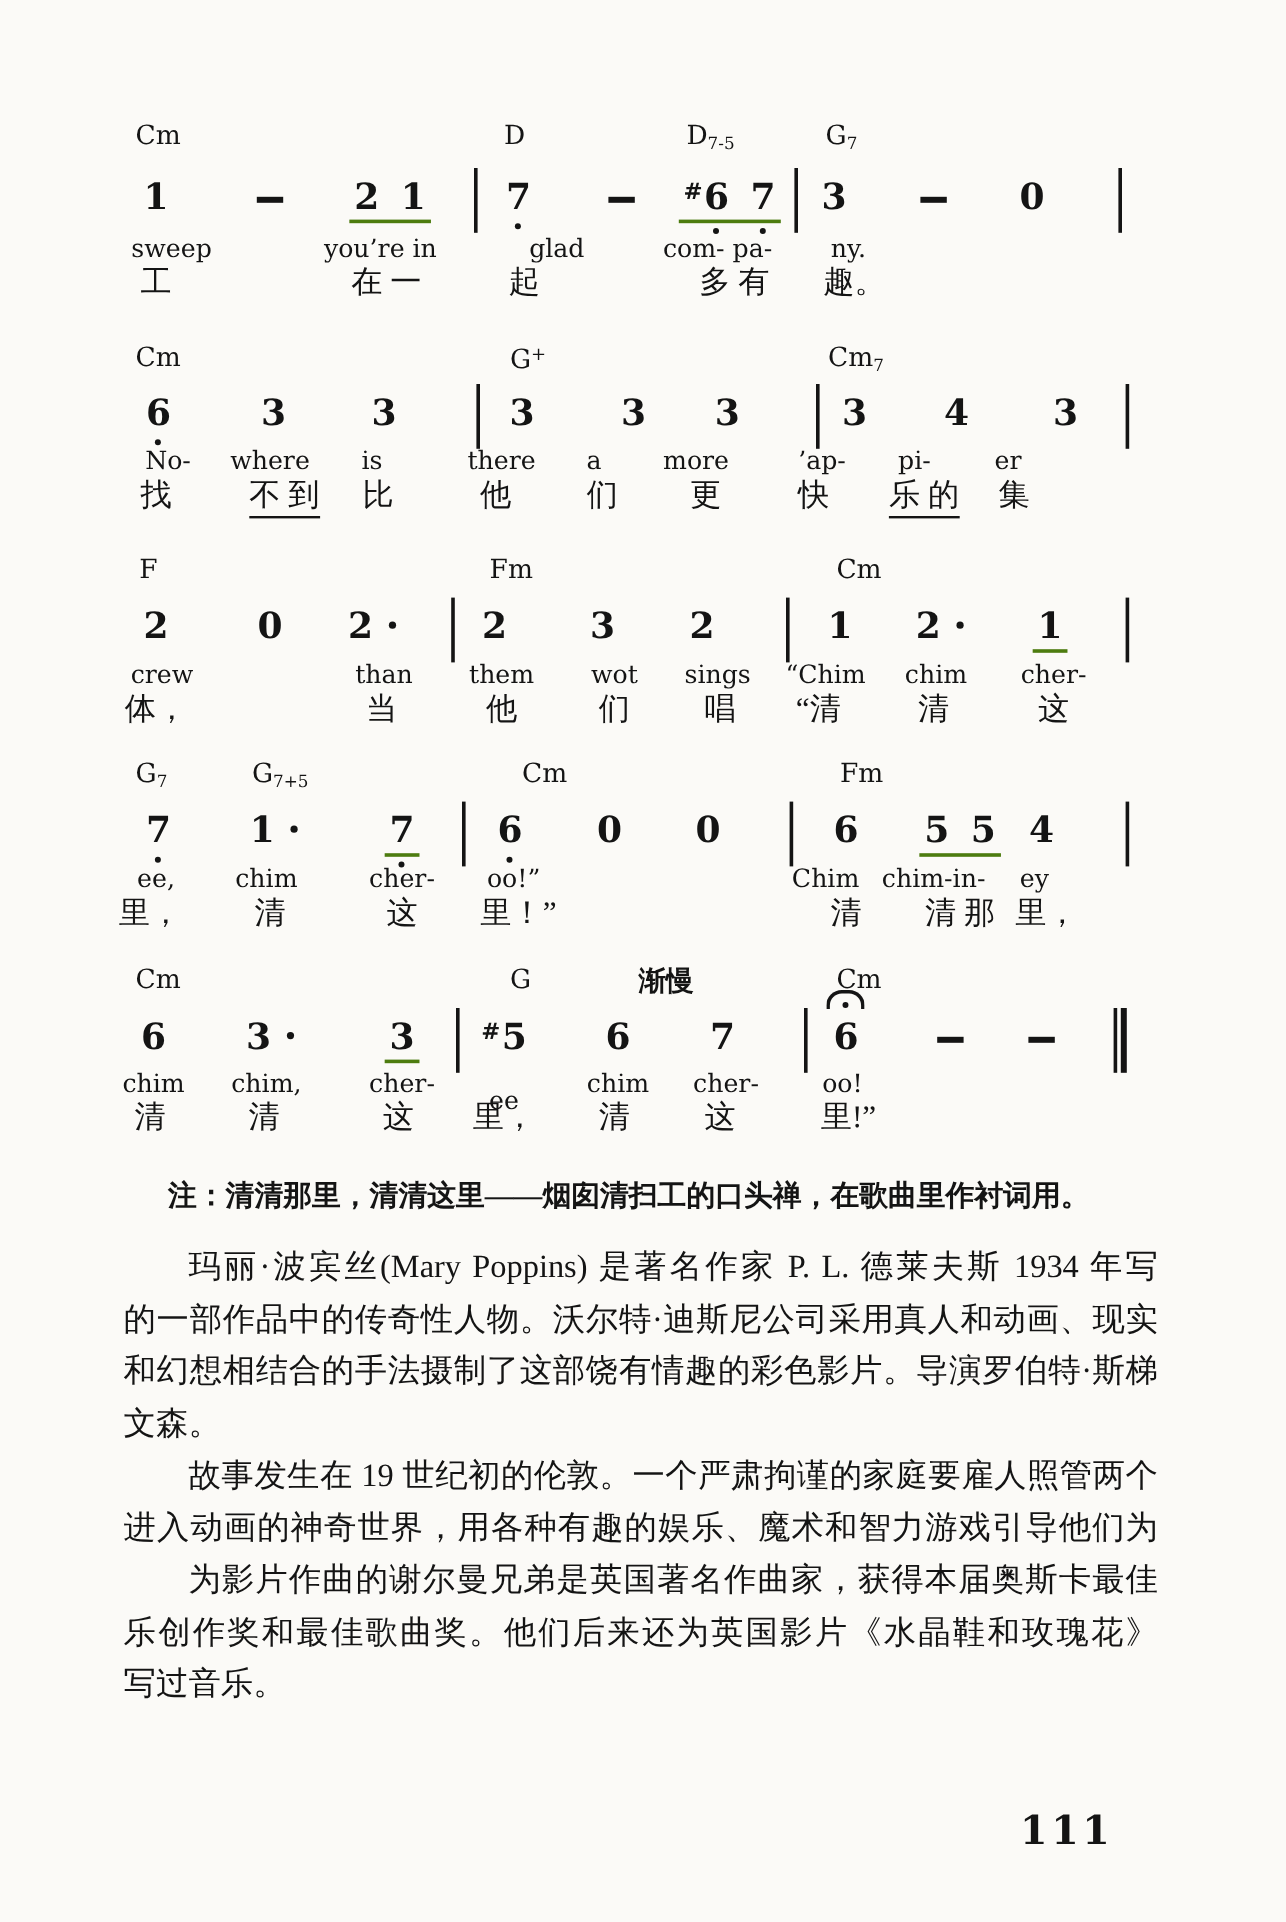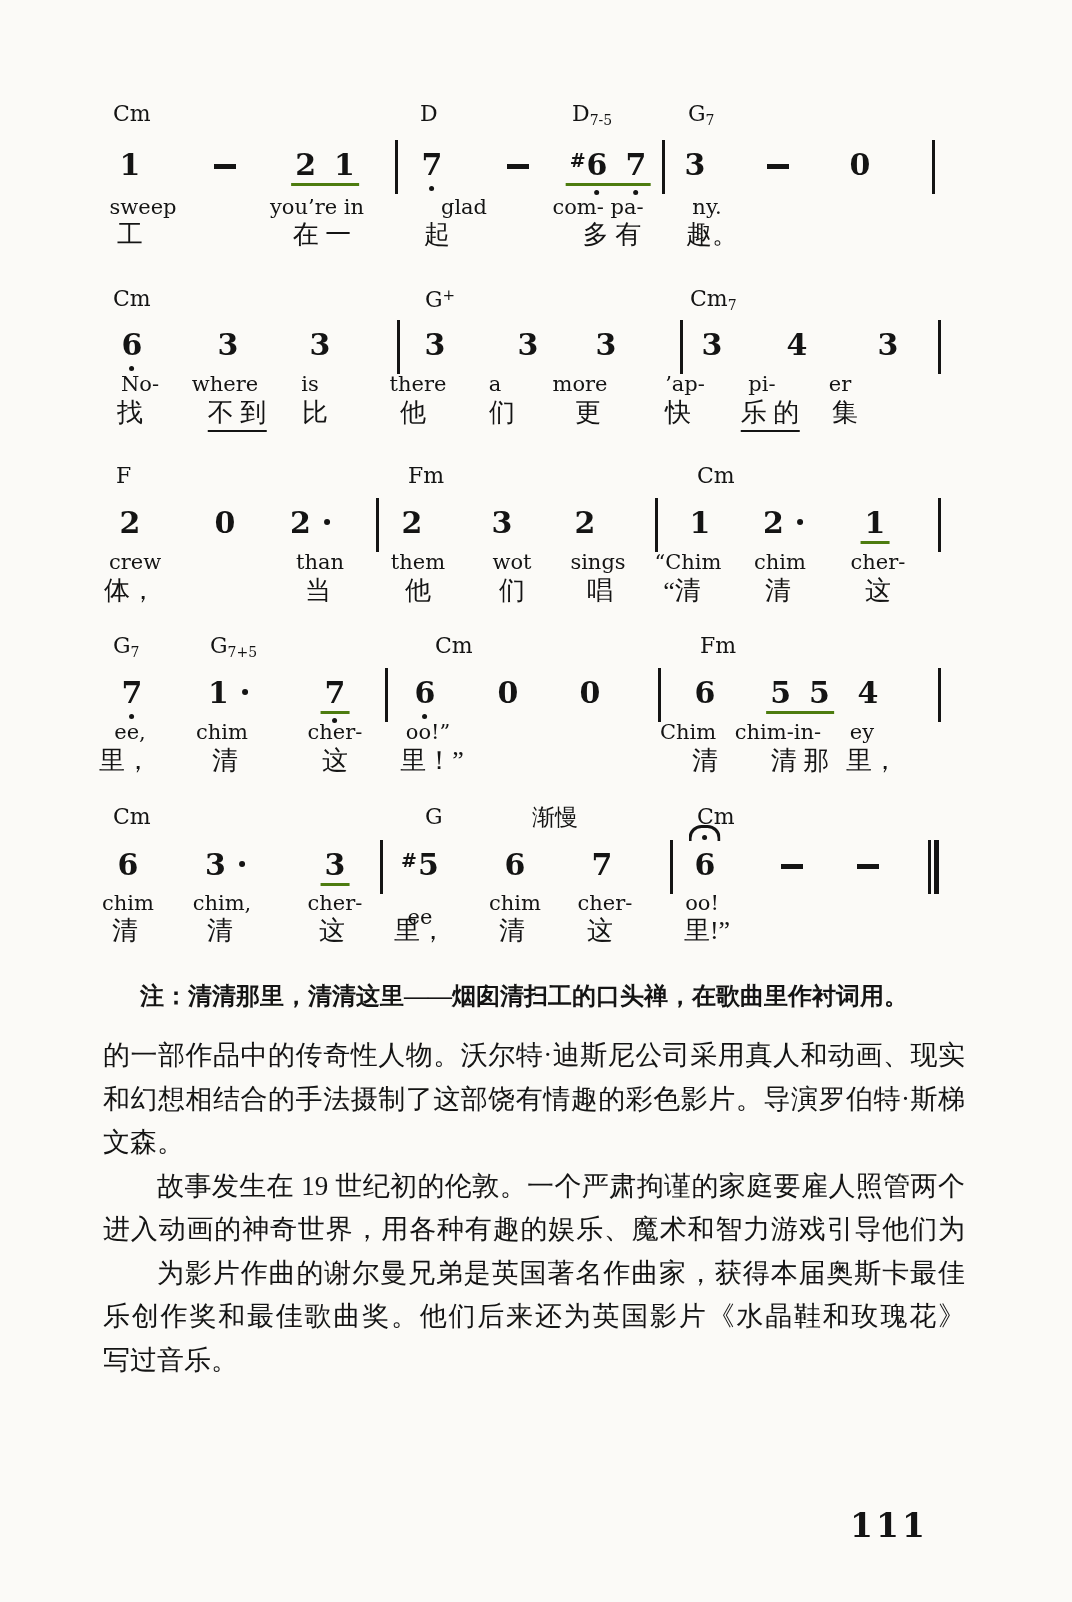--- a/index.html
+++ b/index.html
@@ -2,21 +2,21 @@
 <html><head>
 <meta charset="utf-8">
 <style>
   html,body{margin:0;padding:0;background:#e8e6e0;}
   .page{position:relative;width:1072px;height:1602px;background:#fbfaf7;margin:0 auto;
         font-family:"DejaVu Serif",serif;color:#141414;overflow:hidden;}
   
   .chord{position:absolute;font:400 22px "DejaVu Serif",serif;white-space:nowrap;line-height:1;}
   .csup{font-size:15px;vertical-align:7px;}
   .csub{font-size:14px;vertical-align:-4px;letter-spacing:0;}
-  .chord.tempo{font-weight:normal;font-size:23px;font-family:"Liberation Serif",serif;}
+  .chord.tempo{font-weight:bold;font-size:23px;font-family:"Liberation Serif",serif;}
   .note{position:absolute;transform:translateX(-50%);font:bold 30px "DejaVu Serif",serif;
         white-space:nowrap;line-height:1;}
   .note.u{border-bottom:3px solid #4d7c0f;padding:0 4px 3px;}
   .np{display:inline-block;position:relative;}
   .np.gap{margin-left:18px;}
   .nd{position:relative;display:inline-block;}
   .lowdot{position:absolute;left:50%;bottom:-11px;transform:translateX(-50%);
           width:5px;height:5px;background:#141414;border-radius:50%;}
   .note.u .lowdot{bottom:-15px;}
   .sharp{font-size:19px;position:relative;top:-8px;margin-right:1px;font-weight:bold;}
@@ -200,20 +200,21 @@
       <div class="zlyr" style="left: 125px; top: 917px;">清</div>
       <div class="zlyr" style="left: 220px; top: 917px;">清</div>
       <div class="zlyr" style="left: 332px; top: 917px;">这</div>
       <div class="zlyr" style="left: 420px; top: 917px;">里，</div>
       <div class="zlyr" style="left: 512px; top: 917px;">清</div>
       <div class="zlyr" style="left: 600px; top: 917px;">这</div>
       <div class="zlyr" style="left: 707px; top: 917px;">里!”</div>
     </div>
   <div id="noteLine"><span>注：</span><span>清清那里，清清这里——烟囱清扫工的口头禅，在歌曲里作衬词用。</span></div>
   <div id="paras">
+      <div class="pline fill indent">玛丽·波宾丝(Mary Poppins) 是著名作家 P. L. 德莱夫斯 1934 年写</div>
       <div class="pline fill">的一部作品中的传奇性人物。沃尔特·迪斯尼公司采用真人和动画、现实</div>
       <div class="pline fill">和幻想相结合的手法摄制了这部饶有情趣的彩色影片。导演罗伯特·斯梯</div>
       <div class="pline">文森。</div>
       <div class="pline fill indent">故事发生在 19 世纪初的伦敦。一个严肃拘谨的家庭要雇人照管两个</div>
       <div class="pline fill">进入动画的神奇世界，用各种有趣的娱乐、魔术和智力游戏引导他们为自</div>
       <div class="pline fill indent">为影片作曲的谢尔曼兄弟是英国著名作曲家，获得本届奥斯卡最佳音</div>
       <div class="pline fill">乐创作奖和最佳歌曲奖。他们后来还为英国影片《水晶鞋和玫瑰花》(1977)</div>
       <div class="pline">写过音乐。</div>
     </div>
   <div id="pageNum">111</div>

